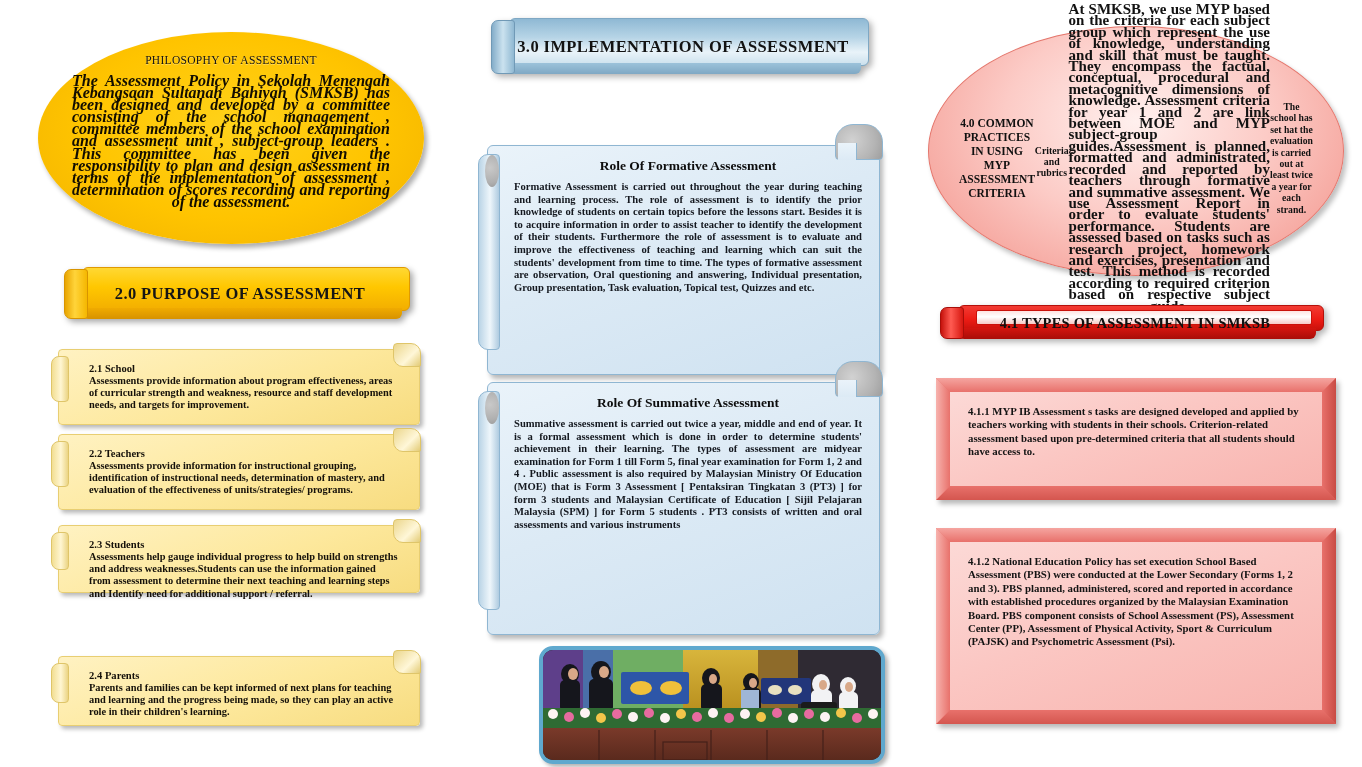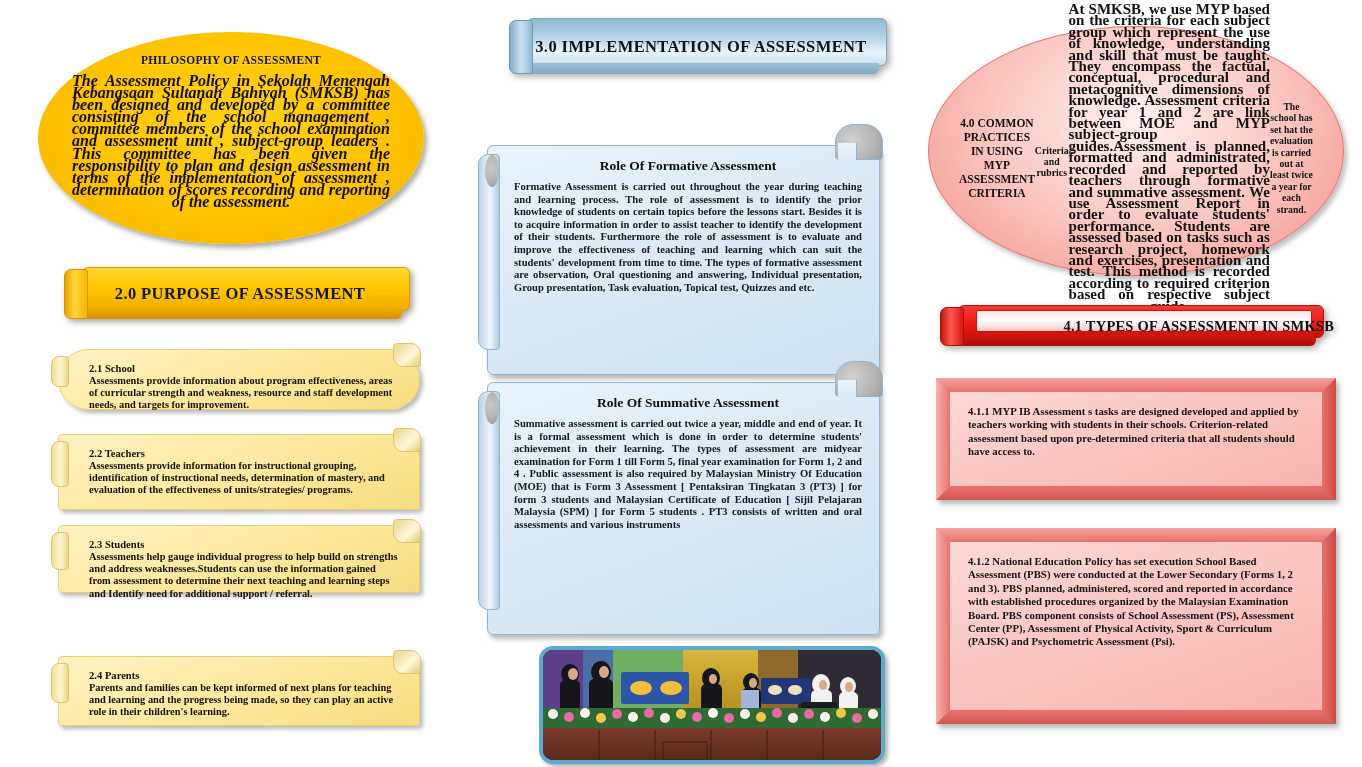--- a/index.html
+++ b/index.html
@@ -16,21 +16,21 @@
   .philosophy{
     position:absolute;left:38px;top:32px;width:386px;height:212px;
     border-radius:50%;
     background:radial-gradient(ellipse at 50% 45%, #FFD21A 0%, #FFC400 55%, #F0B000 100%);
     box-shadow:3px 4px 5px rgba(0,0,0,.32);
     box-sizing:border-box;
     padding:22px 34px 10px 34px;
     display:flex;flex-direction:column;align-items:center;
   }
   .philosophy .ph-head{
-    font-size:11.5px;font-weight:bold;letter-spacing:.3px;color:#111;
+    font-size:11.5px;font-weight:normal;letter-spacing:.3px;color:#111;
     text-shadow:0 1px 0 rgba(255,255,255,.35);
     margin-bottom:9px;text-align:center;
   }
   .philosophy .ph-body{
     font-size:16px;line-height:12.1px;color:#120d00;font-weight:bold;
     text-align:justify;text-align-last:center;font-style:italic;
   }
 
   
   .scroll-banner{
@@ -73,28 +73,28 @@
     border:1px solid #DFC569;border-radius:8px 4px 4px 8px;
   }
   .note .curl-tr{
     position:absolute;right:-2px;top:-7px;width:26px;height:22px;
     background:linear-gradient(135deg,#EBD68C 0%,#FFF7D8 60%,#E3CB76 100%);
     border:1px solid #DFC569;border-radius:4px 10px 2px 10px;
   }
   .note .n-head{font-size:10.6px;font-weight:bold;color:#15110a;margin-bottom:1px;}
   .note .n-body{font-size:10.4px;line-height:12.2px;font-weight:bold;color:#15110a;text-align:left;}
 
-  .note-21{left:58px;top:349px;width:362px;height:61px;border-radius:31px;}
+  .note-21{left:58px;top:349px;width:362px;height:76px;}
   .note-22{left:58px;top:434px;width:362px;height:76px;}
   .note-23{left:58px;top:525px;width:362px;height:68px;}
   .note-24{left:58px;top:656px;width:362px;height:70px;}
 
   
   .banner-blue{
-    left:505px;top:18px;width:392px;height:58px;
+    left:487px;top:18px;width:392px;height:58px;
     filter:drop-shadow(3px 3px 3px rgba(0,0,0,.3));
   }
   .banner-blue .plate{background:linear-gradient(180deg,#8FB9D4 0%,#B6D4E6 40%,#E9F3F9 72%,#CBE0ED 100%);border:1px solid #7FA8C4;}
   .banner-blue .roll-l{background:linear-gradient(90deg,#84ADC9 0%,#CBE2EF 50%,#8FB8D2 100%);border:1px solid #7099B6;}
   .banner-blue .roll-b{background:linear-gradient(180deg,#9CC2DA,#7FA8C4);}
   .banner-blue .label{font-size:16.5px;font-weight:bold;color:#121212;letter-spacing:.4px;}
 
   
   .vscroll{
     position:absolute;box-sizing:border-box;
@@ -156,23 +156,22 @@
   }
   .common-practices .cp-body{
     font-size:15px;line-height:11.4px;font-weight:bold;color:#121212;
     text-align:justify;text-align-last:center;
   }
   .common-practices .cp-tail{
     font-size:9.7px;line-height:11.4px;font-weight:bold;color:#121212;text-align:center;
   }
 
   .banner-red{
-    left:936px;top:305px;width:398px;height:43px;
+    left:936px;top:305px;width:398px;height:36px;
     filter:drop-shadow(3px 3px 3px rgba(0,0,0,.3));
-    justify-content:flex-end;
   }
   .banner-red .plate{background:linear-gradient(180deg,#F23B33 0%,#ED1C15 55%,#C9110B 100%);border:1px solid #B5100A;}
   .banner-red .roll-l{background:linear-gradient(90deg,#C5120C 0%,#FF5B52 45%,#D61710 100%);border:1px solid #A80E09;}
   .banner-red .roll-b{background:linear-gradient(180deg,#D4150F,#A90D08);}
   .banner-red .inner-plate{
     position:absolute;left:40px;right:22px;top:5px;bottom:16px;
     background:linear-gradient(180deg,#FFE3E1 0%,#FFFFFF 45%,#F7C9C6 100%);
     border:1px solid #C9110B;border-radius:2px;z-index:3;
   }
   .banner-red .label{font-size:14.5px;font-weight:bold;color:#101010;letter-spacing:.2px;}

